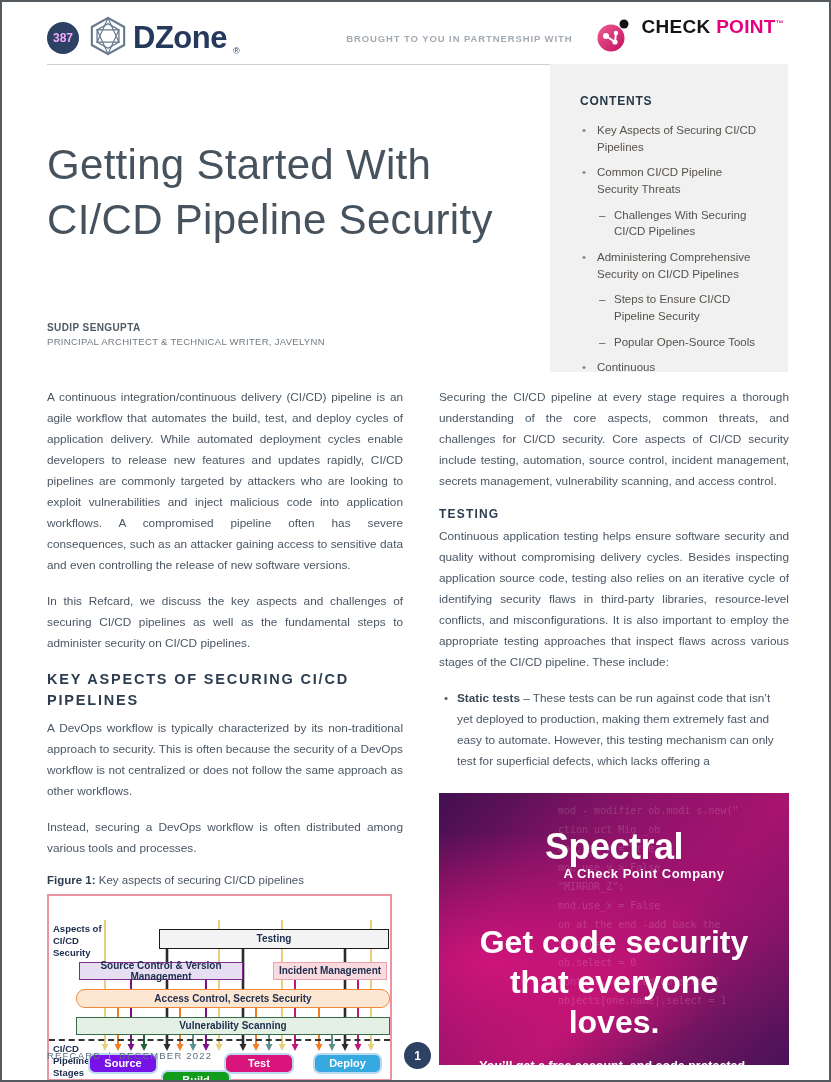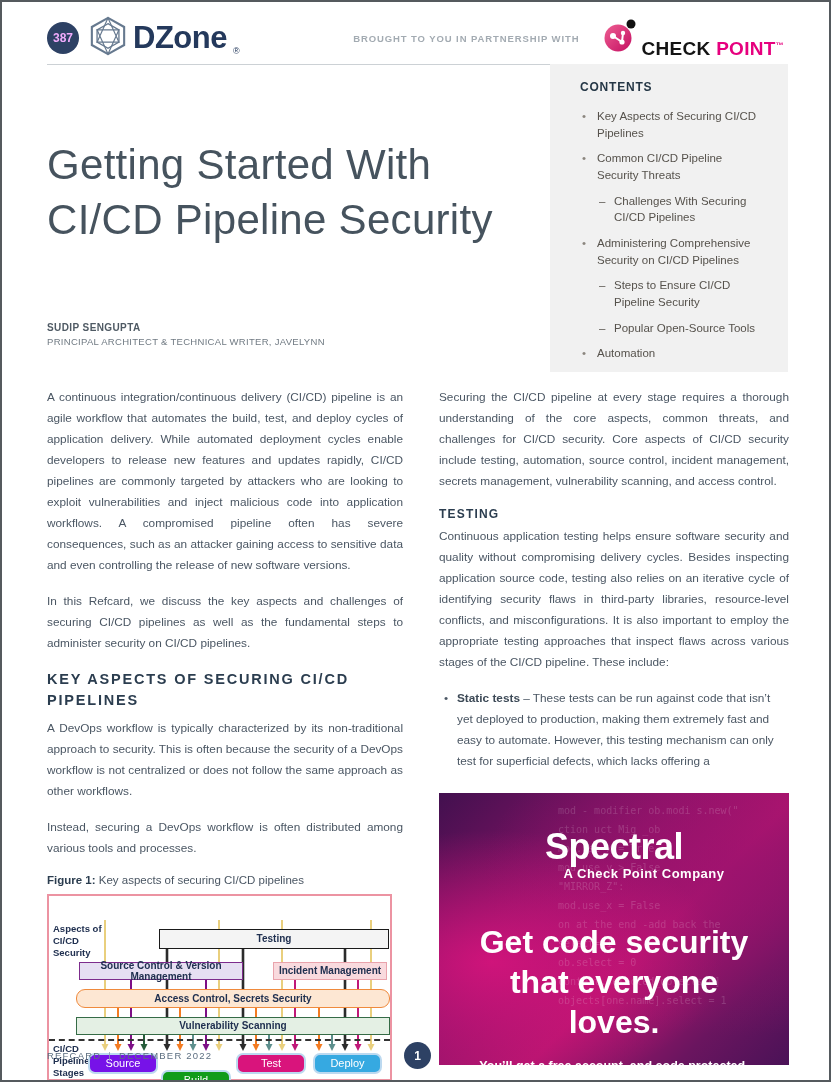--- a/index.html
+++ b/index.html
@@ -13,29 +13,29 @@
   .header { position:absolute; top:13px; left:45px; right:45px; height:46px;
             display:flex; align-items:center; justify-content:space-between; }
   .header-left { display:flex; align-items:center; gap:10px; }
   .issue-circle { width:32px; height:32px; border-radius:50%; background:#2d4164;
     color:#f0abfc; font-size:12px; font-weight:bold; display:flex; align-items:center; justify-content:center; }
   .dzone-logo { display:flex; align-items:center; gap:6px; }
   .dzone-text { font-size:31px; font-weight:bold; color:#24395c; letter-spacing:-0.5px; }
   .dzone-reg { font-size:9px; color:#24395c; align-self:flex-end; margin-bottom:4px; }
   .header-right { display:flex; align-items:center; gap:22px; }
   .partner-label { font-size:9.5px; font-weight:bold; color:#a3abb2; letter-spacing:0.9px; }
-  .cp-logo { display:flex; align-items:flex-end; }
+  .cp-logo { display:flex; align-items:flex-start; gap:7px; }
   .cp-text { font-size:19px; font-weight:800; letter-spacing:0.3px; color:#141414; }
   .cp-point { color:#e6007e; }
   .cp-tm { font-size:8px; color:#e6007e; vertical-align:super; }
   .header-rule { position:absolute; top:62px; left:45px; right:45px; height:1px; background:#ccd1d5; }
 
   
   .contents-panel { position:absolute; left:548px; top:62px; width:238px; height:308px;
-    background:#f1f1f1; padding:16px 26px 20px 30px; }
+    background:#f1f1f1; padding:30px 26px 20px 30px; }
   .contents-heading { font-size:12px; font-weight:bold; color:#253746; letter-spacing:0.8px; margin-bottom:14px; }
   .contents-list { list-style:none; }
   .contents-list li { font-size:11.5px; line-height:1.45; color:#56524c; position:relative; }
   .contents-list li.lvl1 { padding-left:17px; margin-bottom:9px; }
   .contents-list li.lvl1::before { content:"•"; position:absolute; left:2px; color:#8a857e; }
   .contents-list li.lvl2 { padding-left:34px; margin-bottom:9px; }
   .contents-list li.lvl2::before { content:"–"; position:absolute; left:19px; color:#56524c; }
 
   
   .doc-title { position:absolute; left:45px; top:136px; width:480px;
@@ -68,24 +68,24 @@
   .fb-test { left:110px; top:33px;  width:230px; height:20px; background:#f4f4f4; border:1.5px solid #1a1a1a; }
   .fb-scvm { left:30px;  top:66px;  width:164px; height:18px; background:#e6dff2; border:1.5px solid #7d2c8c; }
   .fb-im   { left:224px; top:66px;  width:114px; height:18px; background:#f9dade; border:1.5px solid #e9a3ac; }
   .fb-ac   { left:27px;  top:93px;  width:314px; height:19px; background:#fde7d3; border:1.5px solid #ef8a3d; border-radius:9px; }
   .fb-vs   { left:27px;  top:121px; width:314px; height:18px; background:#e4f0e4; border:1.5px solid #356b46; }
   .fig-label { position:absolute; font-size:9.5px; font-weight:bold; color:#203050; line-height:1.25; }
   .fl-aspects { left:4px; top:27px; width:56px; }
   .fl-stages  { left:4px; top:147px; width:50px; }
   .fig-dash { position:absolute; left:0; right:0; top:143px; border-top:2px dashed #333; }
   .stage { position:absolute; top:157px; height:21px; border-radius:7px; border:2px solid #bcd9f0;
-    display:flex; align-items:center; justify-content:center; color:#fff; font-size:11px; font-weight:normal; }
+    display:flex; align-items:center; justify-content:center; color:#fff; font-size:11px; font-weight:bold; }
   .st-source { left:39px;  width:70px; }
   .st-build  { left:112px; width:70px; }
-  .st-test   { left:187px; width:70px; }
+  .st-test   { left:175px; width:70px; }
   .st-deploy { left:264px; width:69px; }
 
   
   .ad { position:relative; width:350px; height:272px; margin-top:21px; overflow:hidden; cursor:pointer;
     background:
       radial-gradient(ellipse at 15% 62%, rgba(219,20,126,0.85) 0%, rgba(219,20,126,0) 55%),
       radial-gradient(ellipse at 85% 30%, rgba(150,18,110,0.7) 0%, rgba(150,18,110,0) 60%),
       linear-gradient(135deg, #42104f 0%, #8e1368 38%, #b3156f 58%, #6a155f 82%, #4a1257 100%);
     display:flex; flex-direction:column; align-items:center; text-align:center; color:#fff; }
   .ad-code { position:absolute; left:34%; top:0; width:70%; height:100%; font-family:"DejaVu Sans Mono", monospace;
@@ -153,21 +153,21 @@
 
   <div class="contents-panel">
     <div class="contents-heading">CONTENTS</div>
     <ul class="contents-list">
       <li class="lvl1">Key Aspects of Securing CI/CD Pipelines</li>
       <li class="lvl1">Common CI/CD Pipeline Security Threats</li>
       <li class="lvl2">Challenges With Securing CI/CD Pipelines</li>
       <li class="lvl1">Administering Comprehensive Security on CI/CD Pipelines</li>
       <li class="lvl2">Steps to Ensure CI/CD Pipeline Security</li>
       <li class="lvl2">Popular Open-Source Tools</li>
-      <li class="lvl1">Automation</li>
+      <li class="lvl1">Continuous</li>
     </ul>
   </div>
 
   <h1 class="doc-title">Getting Started With CI/CD Pipeline Security</h1>
   <div class="author">
     <div class="author-name">SUDIP SENGUPTA</div>
     <div class="author-role">PRINCIPAL ARCHITECT &amp; TECHNICAL WRITER, JAVELYNN</div>
   </div>
 
   <div class="col col-left">

